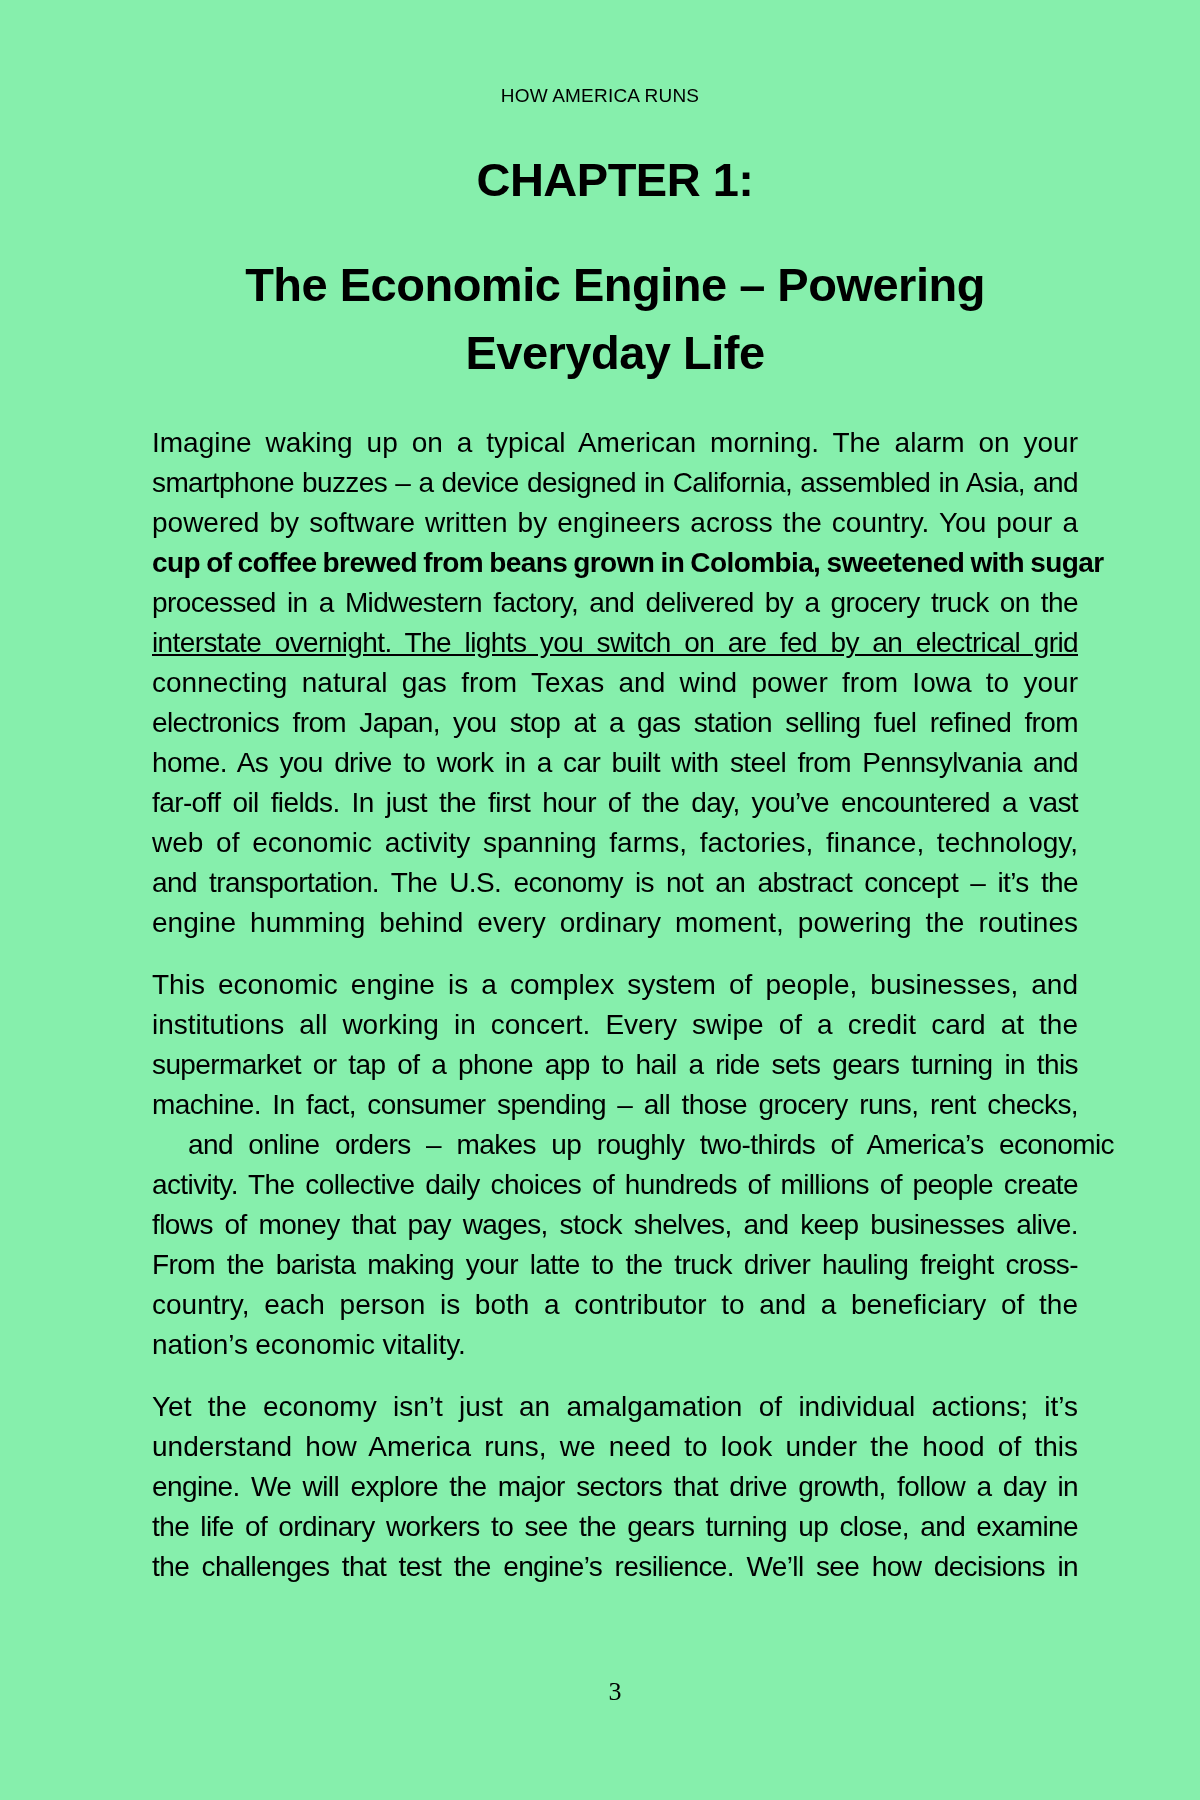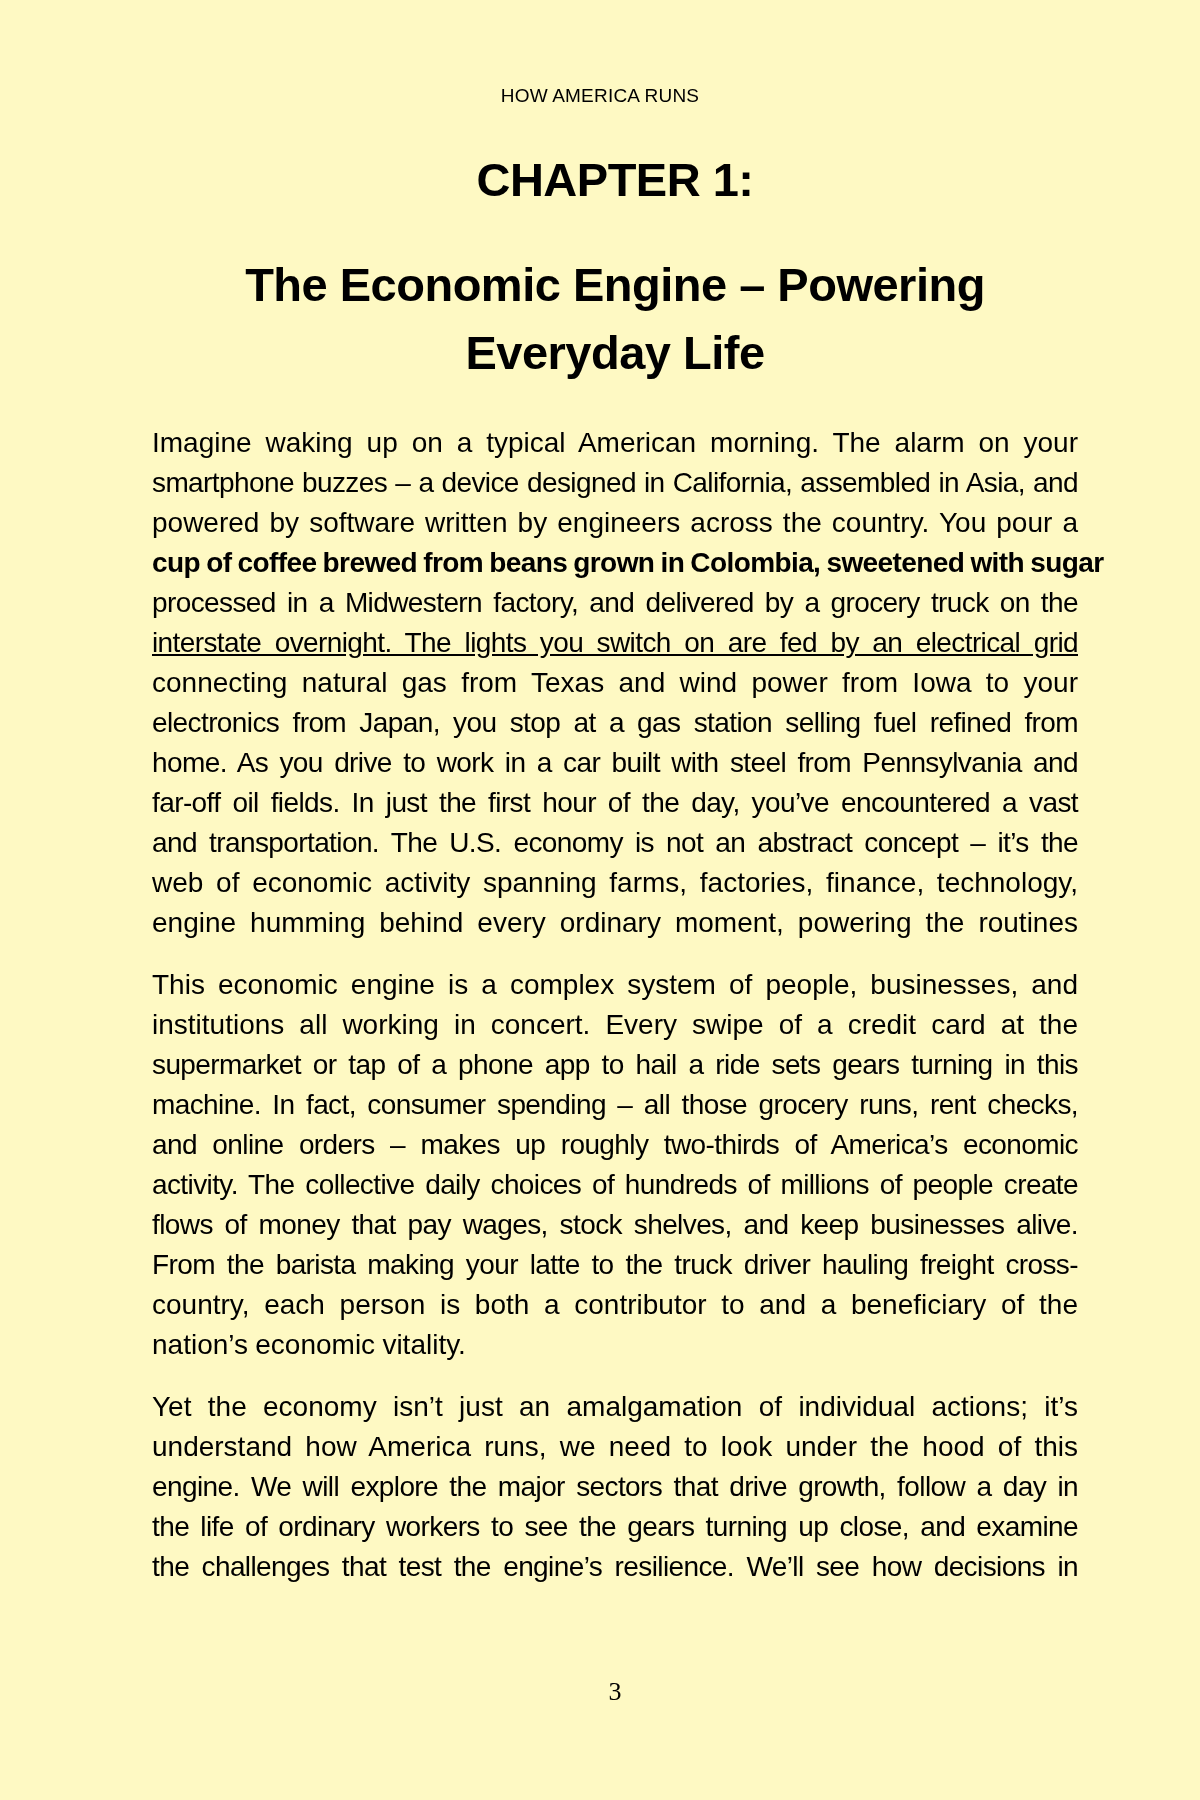--- a/index.html
+++ b/index.html
@@ -1,17 +1,17 @@
 <!DOCTYPE html>
 <html><head>
 <meta charset="utf-8">
 <style>
   html, body { margin: 0; padding: 0; background: #ffffff; }
   body { width: 1200px; height: 1800px; position: relative; overflow: hidden; color: #000; }
-  .page { position: absolute; left: 0; top: 0; width: 1200px; height: 1800px; background: #fef9c3; }
+  .page { position: absolute; left: 0; top: 0; width: 1200px; height: 1800px; background: #86efac; }
   .running-header {
     position: absolute; left: 0; width: 1200px; top: 84px;
     text-align: center; font-family: "Liberation Sans", sans-serif; font-size: 19px;
     letter-spacing: 0.2px; line-height: 24px;
   }
   .chapter-title, .chapter-subtitle {
     position: absolute; left: 152px; width: 926px; text-align: center;
     font-family: "Liberation Sans", sans-serif; font-weight: bold; font-size: 47px;
     line-height: 68px; letter-spacing: -0.5px;
   }
@@ -51,30 +51,30 @@
       <span class="line" style="display: block; width: 926px;">Imagine waking up on a typical American morning. The alarm on your</span>
       <span class="line tight" style="display: block; width: 926px;">smartphone buzzes – a device designed in California, assembled in Asia, and</span>
       <span class="line" style="display: block; width: 926px;">powered by software written by engineers across the country. You pour a</span>
       <span class="line tight" style="display: block; width: 926px; font-weight: bold;">cup of coffee brewed from beans grown in Colombia, sweetened with sugar</span>
       <span class="line tight" style="display: block; width: 926px;">processed in a Midwestern factory, and delivered by a grocery truck on the</span>
       <span class="line tight" style="display: block; width: 926px; text-decoration: underline;">interstate overnight. The lights you switch on are fed by an electrical grid</span>
       <span class="line" style="display: block; width: 926px;">connecting natural gas from Texas and wind power from Iowa to your</span>
       <span class="line tight" style="display: block; width: 926px;">electronics from Japan, you stop at a gas station selling fuel refined from</span>
       <span class="line tight" style="display: block; width: 926px;">home. As you drive to work in a car built with steel from Pennsylvania and</span>
       <span class="line tight" style="display: block; width: 926px;">far-off oil fields. In just the first hour of the day, you’ve encountered a vast</span>
+      <span class="line" style="display: block; width: 926px;">web of economic activity spanning farms, factories, finance, technology,</span>
       <span class="line tight" style="display: block; width: 926px;">and transportation. The U.S. economy is not an abstract concept – it’s the</span>
-      <span class="line" style="display: block; width: 926px;">web of economic activity spanning farms, factories, finance, technology,</span>
       <span class="line" style="display: block; width: 926px;">engine humming behind every ordinary moment, powering the routines</span>
     </div>
     <div class="para">
       <span class="line" style="display: block; width: 926px;">This economic engine is a complex system of people, businesses, and</span>
       <span class="line" style="display: block; width: 926px;">institutions all working in concert. Every swipe of a credit card at the</span>
       <span class="line tight" style="display: block; width: 926px;">supermarket or tap of a phone app to hail a ride sets gears turning in this</span>
       <span class="line tight" style="display: block; width: 926px;">machine. In fact, consumer spending – all those grocery runs, rent checks,</span>
-      <span class="line tight" style="display: block; width: 926px;">and online orders – makes up roughly two-thirds of America’s economic</span>
+      <span class="line tight" style="display: block; width: 926px; margin-left: 36px;">and online orders – makes up roughly two-thirds of America’s economic</span>
       <span class="line tight" style="display: block; width: 926px;">activity. The collective daily choices of hundreds of millions of people create</span>
       <span class="line tight" style="display: block; width: 926px;">flows of money that pay wages, stock shelves, and keep businesses alive.</span>
       <span class="line tight" style="display: block; width: 926px;">From the barista making your latte to the truck driver hauling freight cross-</span>
       <span class="line" style="display: block; width: 926px;">country, each person is both a contributor to and a beneficiary of the</span>
       <span class="line last" style="display: block; width: 926px;">nation’s economic vitality.</span>
     </div>
     <div class="para">
       <span class="line" style="display: block; width: 926px;">Yet the economy isn’t just an amalgamation of individual actions; it’s</span>
       <span class="line" style="display: block; width: 926px;">understand how America runs, we need to look under the hood of this</span>
       <span class="line tight" style="display: block; width: 926px;">engine. We will explore the major sectors that drive growth, follow a day in</span>

